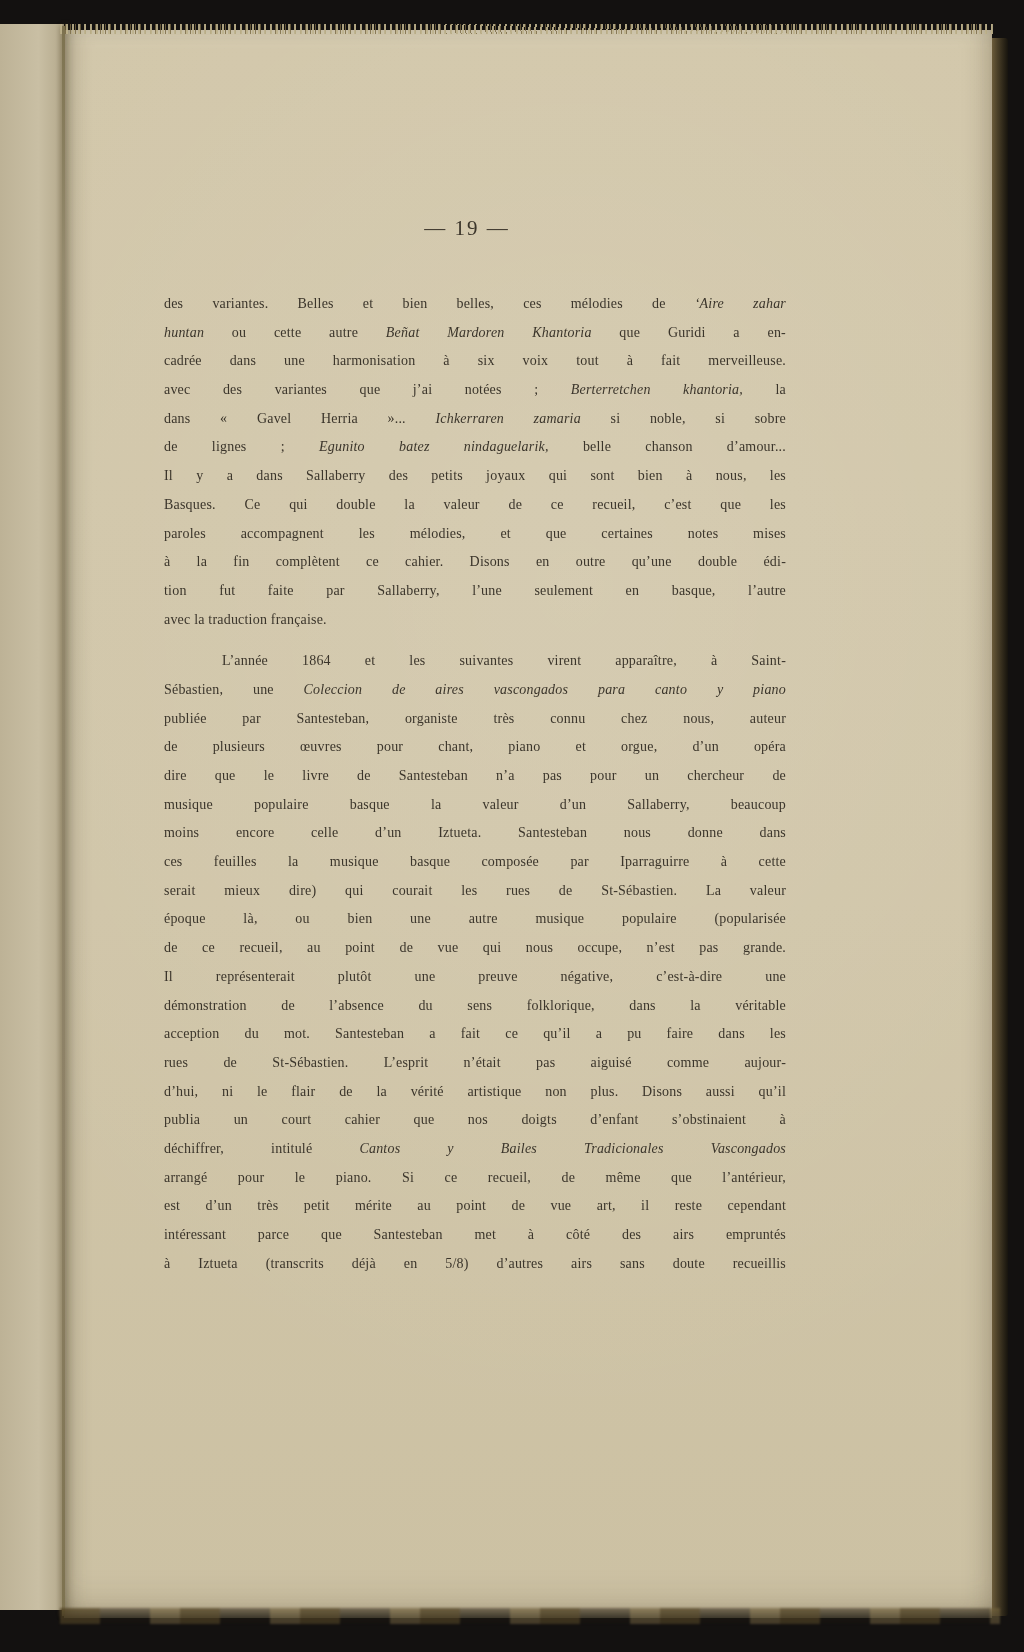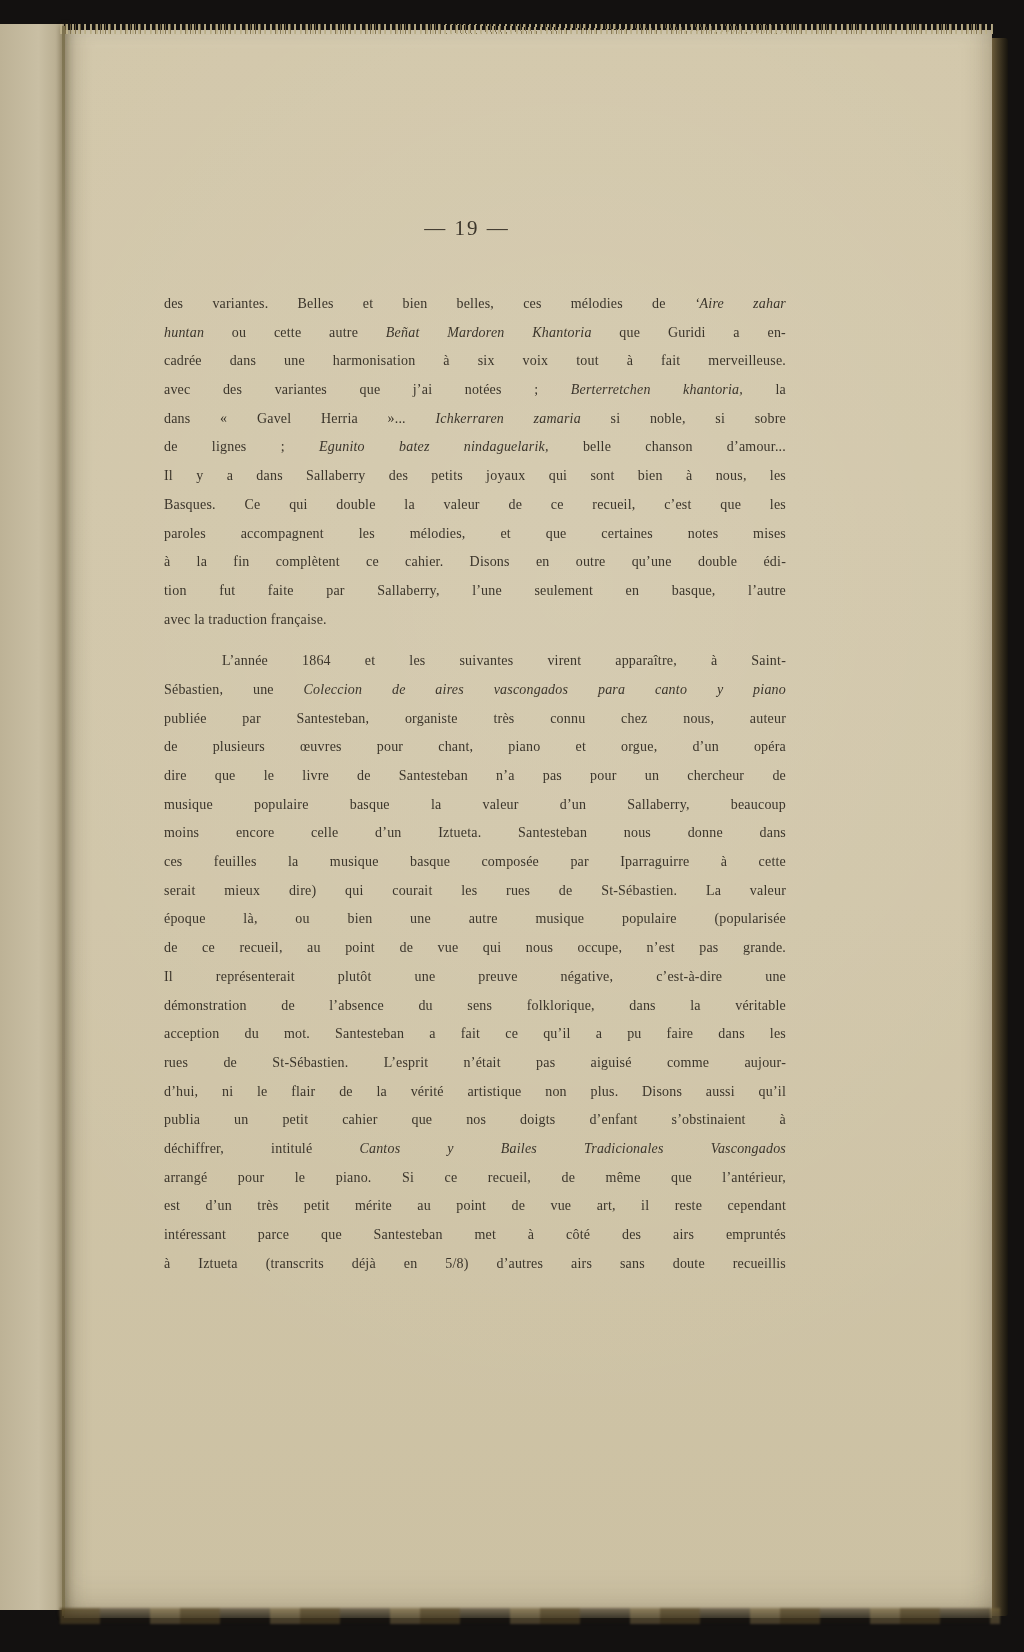--- a/index.html
+++ b/index.html
@@ -151,21 +151,21 @@
         <div class="line"><span class="rm">moins encore celle d’un Iztueta. Santesteban nous donne dans</span></div>
         <div class="line"><span class="rm">ces feuilles la musique basque composée par Iparraguirre à cette</span></div>
         <div class="line"><span class="rm">serait mieux dire) qui courait les rues de St-Sébastien. La valeur</span></div>
         <div class="line"><span class="rm">époque là, ou bien une autre musique populaire (popularisée</span></div>
         <div class="line"><span class="rm">de ce recueil, au point de vue qui nous occupe, n’est pas grande.</span></div>
         <div class="line"><span class="rm">Il représenterait plutôt une preuve négative, c’est-à-dire une</span></div>
         <div class="line"><span class="rm">démonstration de l’absence du sens folklorique, dans la véritable</span></div>
         <div class="line"><span class="rm">acception du mot. Santesteban a fait ce qu’il a pu faire dans les</span></div>
         <div class="line"><span class="rm">rues de St-Sébastien. L’esprit n’était pas aiguisé comme aujour-</span></div>
         <div class="line"><span class="rm">d’hui, ni le flair de la vérité artistique non plus. Disons aussi qu’il</span></div>
-        <div class="line"><span class="rm">publia un petit cahier que nos doigts d’enfant s’obstinaient à</span></div>
+        <div class="line"><span class="rm">publia un court cahier que nos doigts d’enfant s’obstinaient à</span></div>
         <div class="line"><span class="rm">déchiffrer, intitulé </span><span class="it">Cantos y Bailes Tradicionales Vascongados</span></div>
         <div class="line"><span class="rm">arrangé pour le piano. Si ce recueil, de même que l’antérieur,</span></div>
         <div class="line"><span class="rm">est d’un très petit mérite au point de vue art, il reste cependant</span></div>
         <div class="line"><span class="rm">intéressant parce que Santesteban met à côté des airs empruntés</span></div>
         <div class="line"><span class="rm">à Iztueta (transcrits déjà en 5/8) d’autres airs sans doute recueillis</span></div>
       </div>
     </div>
 </div>
 <div class="gutter-crease"></div>
 <div class="paper-top-edge"></div>

